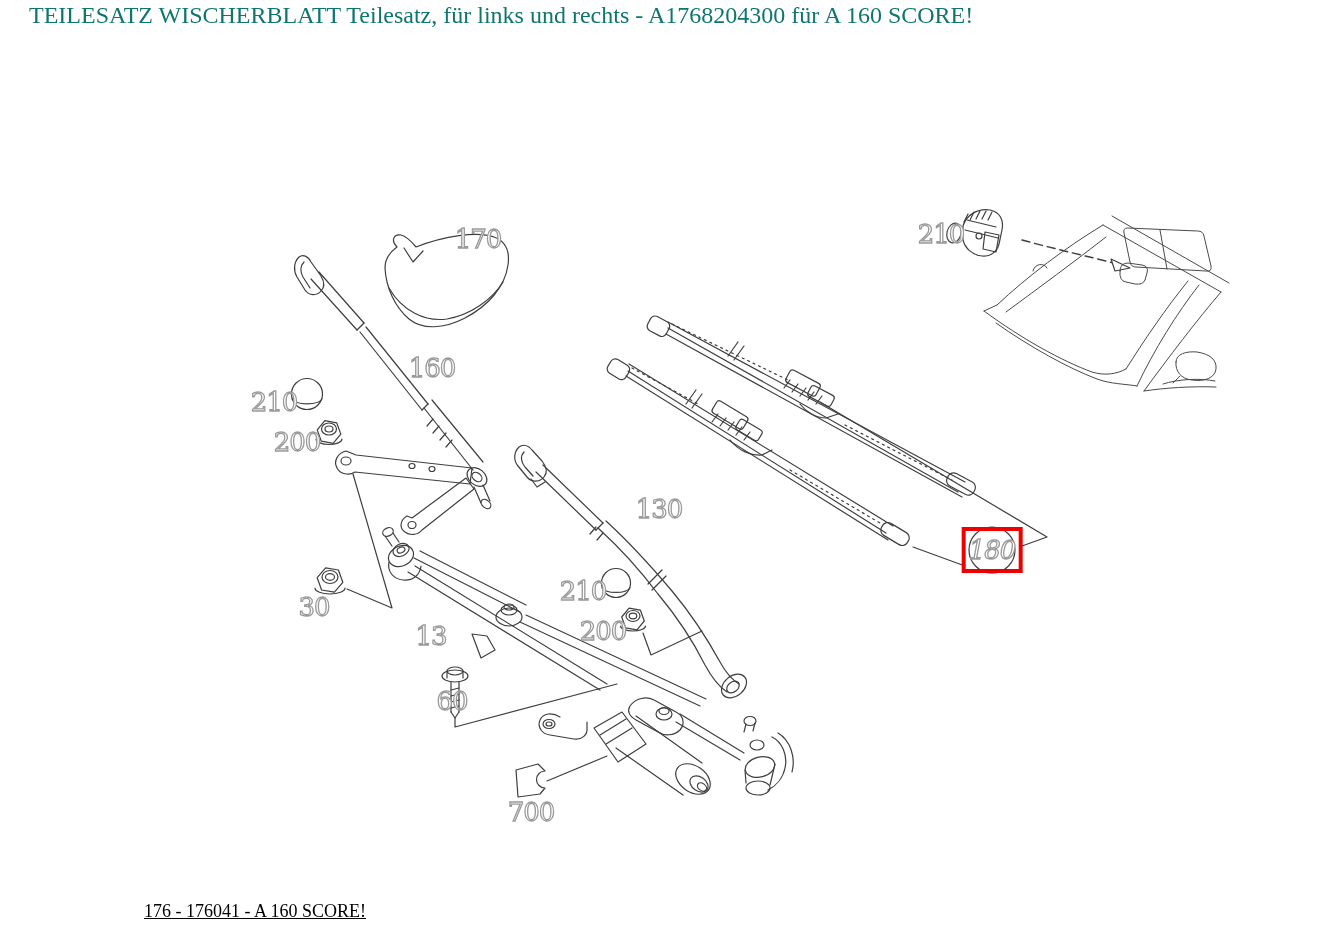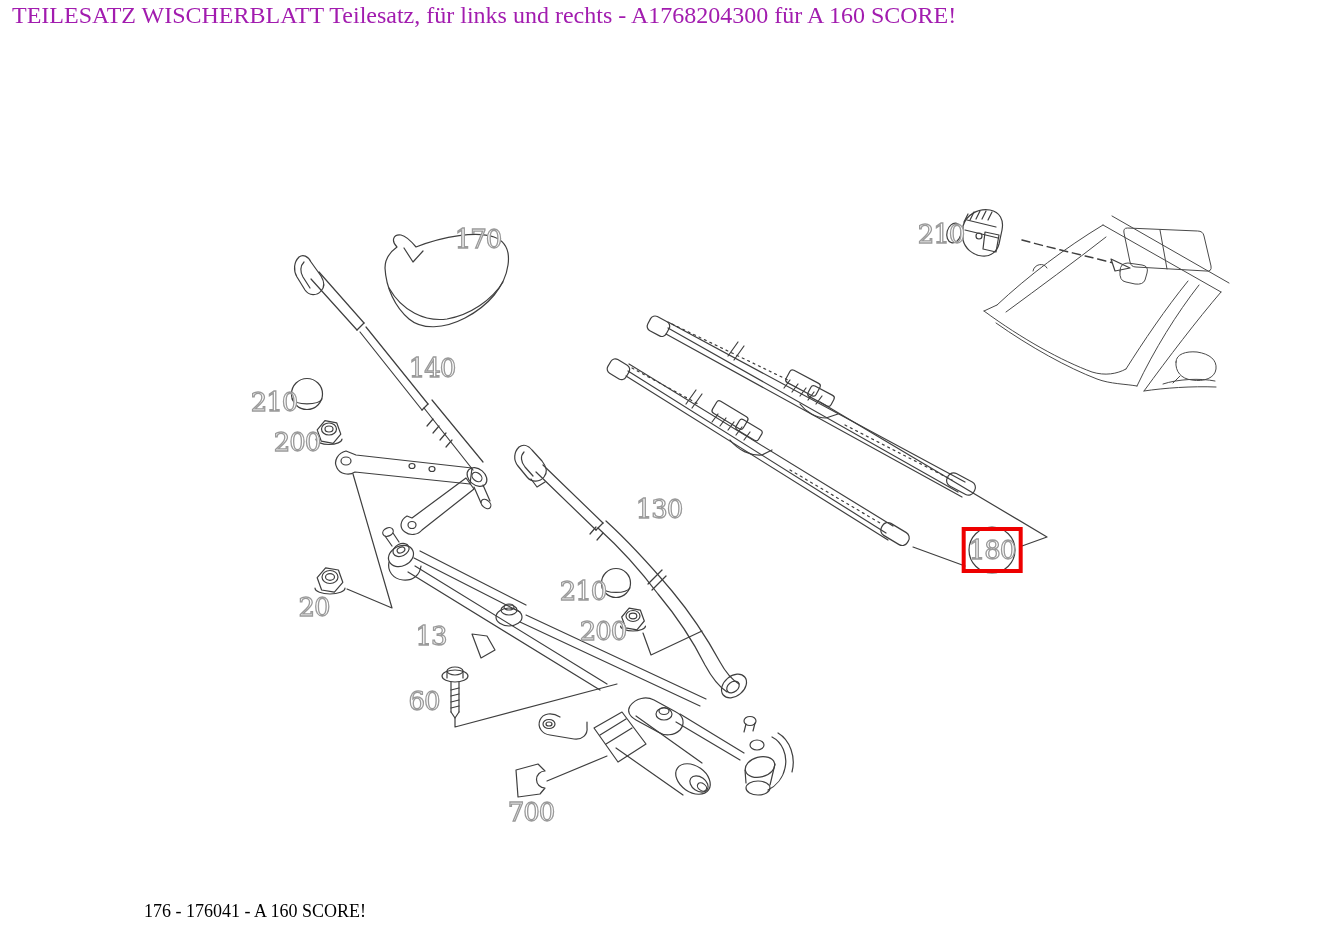--- a/index.html
+++ b/index.html
@@ -1,25 +1,25 @@
 <!DOCTYPE html>
 <html><head>
 <meta charset="utf-8">
 <style>
   html,body{margin:0;padding:0;background:#fff;}
   .page{position:relative;width:1326px;height:938px;background:#fff;overflow:hidden;
         font-family:"Liberation Serif", serif;}
-  .title{position:absolute;left:12px;top:2px;font-size:24px;color:#a21caf;white-space:nowrap;}
-  .footer{position:absolute;left:144px;top:901px;font-size:18px;color:#000;white-space:nowrap;}
+  .title{position:absolute;left:29px;top:2px;font-size:24px;color:#0f766e;white-space:nowrap;}
+  .footer{position:absolute;left:144px;top:901px;font-size:18px;color:#000;white-space:nowrap;text-decoration:underline;}
   .diagram{position:absolute;left:0;top:0;width:1326px;height:938px;}
   svg{position:absolute;left:0;top:0;}
   .plabel{position:absolute;transform:translate(-50%,-50%);
           font-family:"DejaVu Serif", serif;font-size:26px;letter-spacing:-1px;
           color:#fff;-webkit-text-stroke:1.3px #9a9a9a;white-space:nowrap;cursor:pointer;}
-  .plabel.hl{border:4px solid #ee0000;padding:4px 3px;background:transparent;}
+  .plabel.hl{border:4px solid #ee0000;padding:4px 3px;background:transparent;font-style:italic;}
 </style>
 </head>
 <body>
 
 <div class="page">
   <div class="title">TEILESATZ WISCHERBLATT Teilesatz, für links und rechts - A1768204300 für A 160 SCORE!</div>
 
   <div class="diagram">
     <svg width="1326" height="938" viewBox="0 0 1326 938" fill="none" stroke="#3f3f3f" stroke-width="1.2" stroke-linecap="round" stroke-linejoin="round">
 
@@ -255,26 +255,26 @@
         <path d="M997,305 L984,311"></path>
         <path d="M1120,271 Q1120,263 1128,263 L1142,265 Q1149,266 1147,273 L1145,280 Q1143,285 1135,284 L1126,282 Q1119,281 1120,271 Z"></path>
         <path d="M1176,362 C1176,354 1186,351 1197,352 C1210,354 1217,360 1216,369 C1215,378 1204,382 1192,380 C1181,379 1175,371 1176,362 Z"></path>
         <path d="M1163,384 C1178,379 1200,378 1215,381"></path>
         <path d="M1180,376 L1173,383"></path>
         <path d="M1144,391 C1164,388 1192,386 1216,387"></path>
       </g>
     </svg>
 
     <div class="plabel" style="left:478px;top:239px">170</div>
-    <div class="plabel" style="left:432px;top:368px">140</div>
+    <div class="plabel" style="left:432px;top:368px">160</div>
     <div class="plabel" style="left:274px;top:402px">210</div>
     <div class="plabel" style="left:297px;top:442px">200</div>
-    <div class="plabel" style="left:314px;top:607px">20</div>
+    <div class="plabel" style="left:314px;top:607px">30</div>
     <div class="plabel" style="left:431px;top:636px">13</div>
-    <div class="plabel" style="left:424px;top:701px">60</div>
+    <div class="plabel" style="left:452px;top:701px">60</div>
     <div class="plabel" style="left:531px;top:812px">700</div>
     <div class="plabel" style="left:659px;top:509px">130</div>
     <div class="plabel" style="left:583px;top:591px">210</div>
     <div class="plabel" style="left:603px;top:631px">200</div>
     <div class="plabel hl" style="left:992px;top:550px">180</div>
     <div class="plabel" style="left:941px;top:234px">210</div>
   </div>
 
   <div class="footer">176 - 176041 - A 160 SCORE!</div>
 </div>

